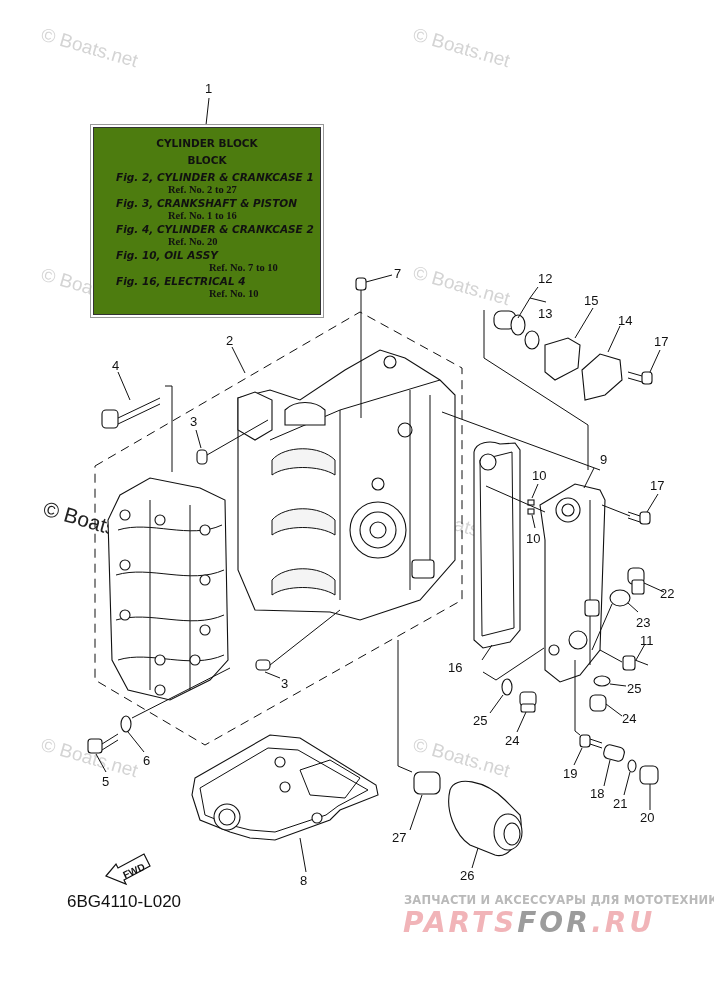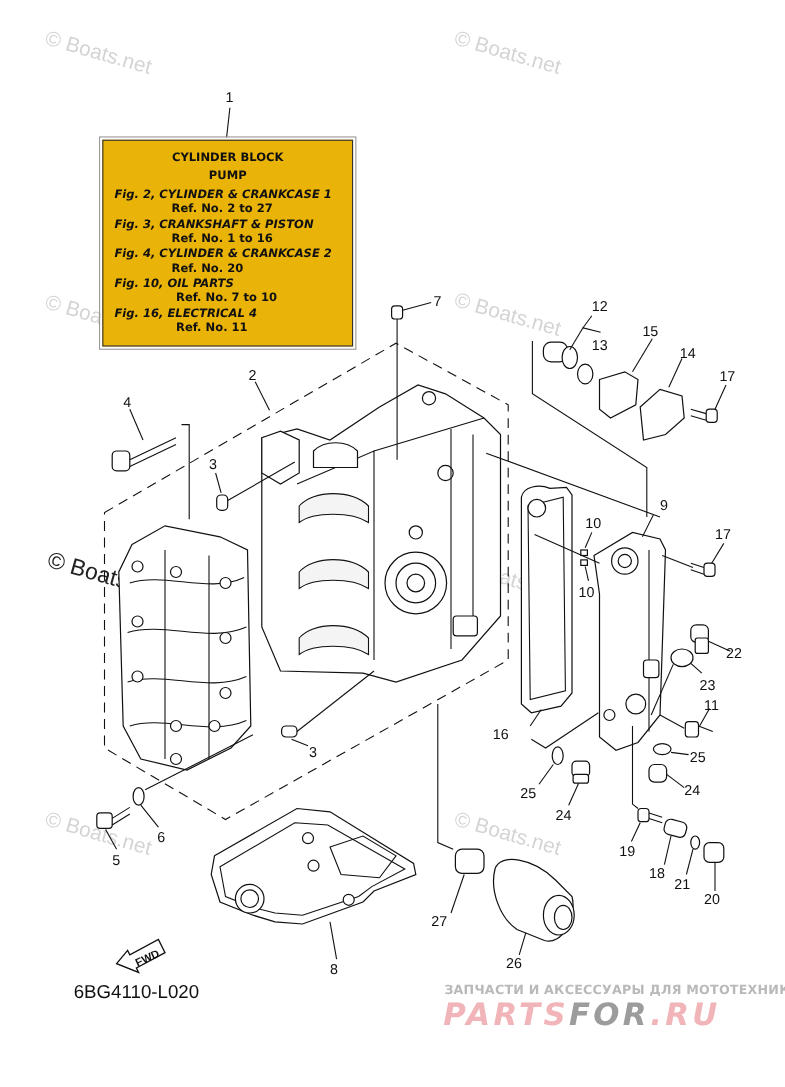--- a/index.html
+++ b/index.html
@@ -5,25 +5,25 @@
     html, body { margin: 0; padding: 0; background: #ffffff; }
     body { width: 714px; height: 988px; position: relative; overflow: hidden; font-family: "Liberation Sans", sans-serif; }
     #diagram { position: absolute; left: 0; top: 0; width: 714px; height: 988px; }
     .ref { font-family: "Liberation Sans", sans-serif; font-size: 13px; fill: #111; }
     .line { stroke: #111; stroke-width: 1; fill: none; }
     .part { stroke: #111; stroke-width: 1.1; fill: #fff; }
     .partfill { stroke: #111; stroke-width: 1; fill: #f4f4f4; }
     .dash { stroke: #111; stroke-width: 1; fill: none; stroke-dasharray: 9 6; }
     .wm { font-family: "Liberation Sans", sans-serif; font-size: 19px; fill: #d4d4d4; }
     .wm-dark { font-family: "Liberation Sans", sans-serif; font-size: 21px; fill: #222; }
-    .assy-box { position: absolute; left: 93px; top: 127px; width: 228px; height: 188px; border: 1px solid #333; outline: 1px solid #999; outline-offset: 2px; background: #eab308; font-family: "DejaVu Sans", sans-serif; font-weight: bold; font-size: 10.5px; color: #111; box-sizing: border-box; padding: 6px 4px; }
+    .assy-box { position: absolute; left: 93px; top: 127px; width: 228px; height: 188px; border: 1px solid #333; outline: 1px solid #999; outline-offset: 2px; background: #4d7c0f; font-family: "DejaVu Sans", sans-serif; font-weight: bold; font-size: 10.5px; color: #111; box-sizing: border-box; padding: 6px 16px; }
     .assy-box .center { text-align: center; margin: 3px 0 5px 0; }
     .assy-box .fig { margin: 2px 0 0 6px; white-space: nowrap; font-style: italic; }
-    .assy-box .ref-line { margin: 1px 0 2px 58px; white-space: nowrap; }
-    .assy-box .ref-line.wide { margin-left: 62px; }
+    .assy-box .ref-line { margin: 1px 0 2px 58px; white-space: nowrap; font-family: Liberation Serif, serif; }
+    .assy-box .ref-line.wide { margin-left: 99px; }
     .code { position: absolute; left: 67px; top: 892px; font-family: "Liberation Sans", sans-serif; font-size: 17px; color: #111; }
     .fwd { position: absolute; left: 104px; top: 848px; }
     .promo { position: absolute; left: 404px; top: 893px; font-family: "DejaVu Sans", sans-serif; font-size: 11.5px; color: #b9b9b9; font-weight: bold; letter-spacing: 0.2px; white-space: nowrap; }
     .brand { position: absolute; left: 403px; top: 906px; font-family: "DejaVu Sans", sans-serif; font-weight: bold; font-size: 28px; letter-spacing: 3px; white-space: nowrap; font-style: italic; text-align: right; }
     .brand .b1 { color: #f1b4b8; }
     .brand .b2 { color: #9c9c9c; }
     .brand .b3 { color: #f1b4b8; }
   </style>
 </head>
 <body>
@@ -267,31 +267,31 @@
     <text class="ref" x="622" y="723">24</text>
     <text class="ref" x="473" y="725">25</text>
     <text class="ref" x="627" y="693">25</text>
     <text class="ref" x="460" y="880">26</text>
     <text class="ref" x="392" y="842">27</text>
   </g>
 </svg>
 
 <div class="assy-box">
   <div class="center">CYLINDER  BLOCK</div>
-  <div class="center">PUMP</div>
+  <div class="center">BLOCK</div>
   <div class="fig">Fig. 2, CYLINDER &amp; CRANKCASE 1</div>
   <div class="ref-line">Ref. No. 2 to 27</div>
   <div class="fig">Fig. 3, CRANKSHAFT &amp; PISTON</div>
   <div class="ref-line">Ref. No. 1 to 16</div>
   <div class="fig">Fig. 4, CYLINDER &amp; CRANKCASE 2</div>
   <div class="ref-line">Ref. No. 20</div>
-  <div class="fig">Fig. 10, OIL PARTS</div>
+  <div class="fig">Fig. 10, OIL ASSY</div>
   <div class="ref-line wide">Ref. No. 7 to 10</div>
   <div class="fig">Fig. 16, ELECTRICAL 4</div>
-  <div class="ref-line wide">Ref. No. 11</div>
+  <div class="ref-line wide">Ref. No. 10</div>
 </div>
 
 <svg class="fwd" width="50" height="40" viewBox="0 0 50 40">
   <path d="M2,28 L12,16 L14,20 L40,6 L46,18 L20,32 L22,36 Z" fill="#fff" stroke="#111" stroke-width="1.2"></path>
   <text x="18" y="27" transform="rotate(-25 28 22)" font-family="Liberation Sans, sans-serif" font-weight="bold" font-size="10" fill="#111">FWD</text>
 </svg>
 
 <div class="code">6BG4110-L020</div>
 
 <div class="promo">ЗАПЧАСТИ И АКСЕССУАРЫ ДЛЯ МОТОТЕХНИКИ</div>

